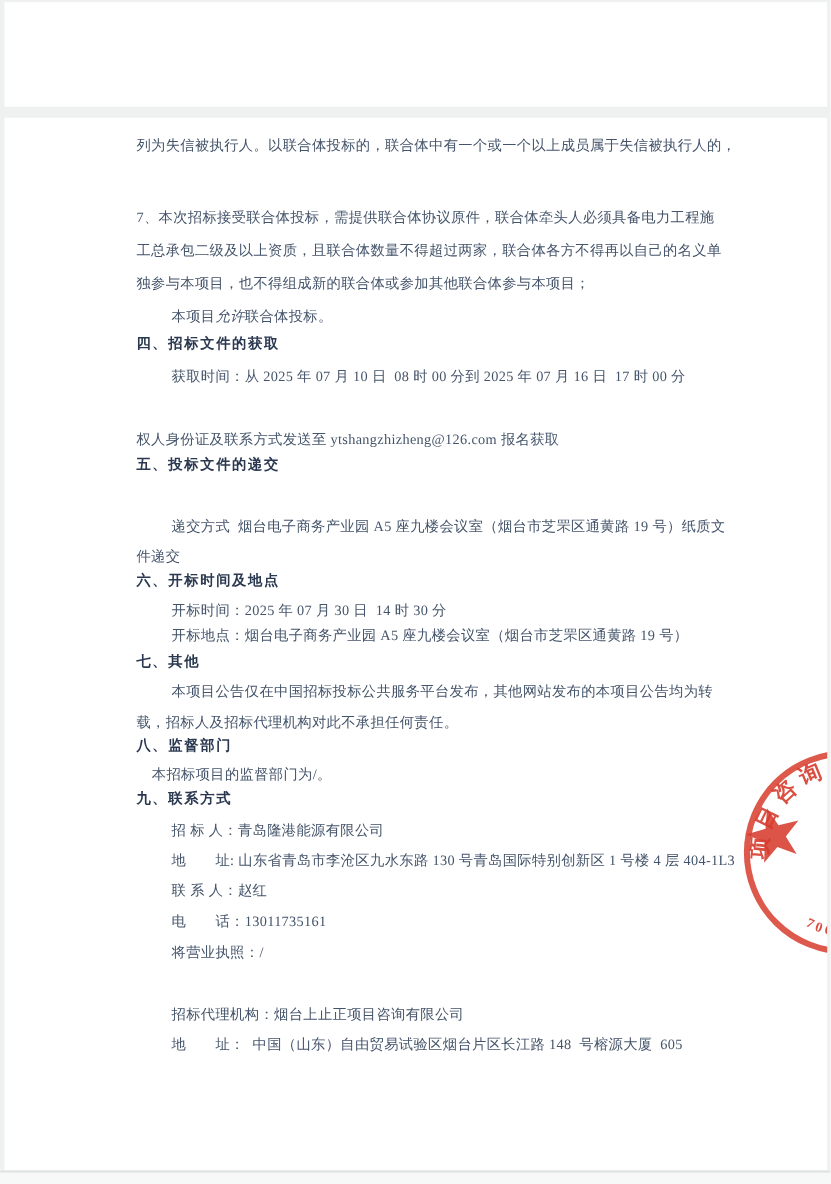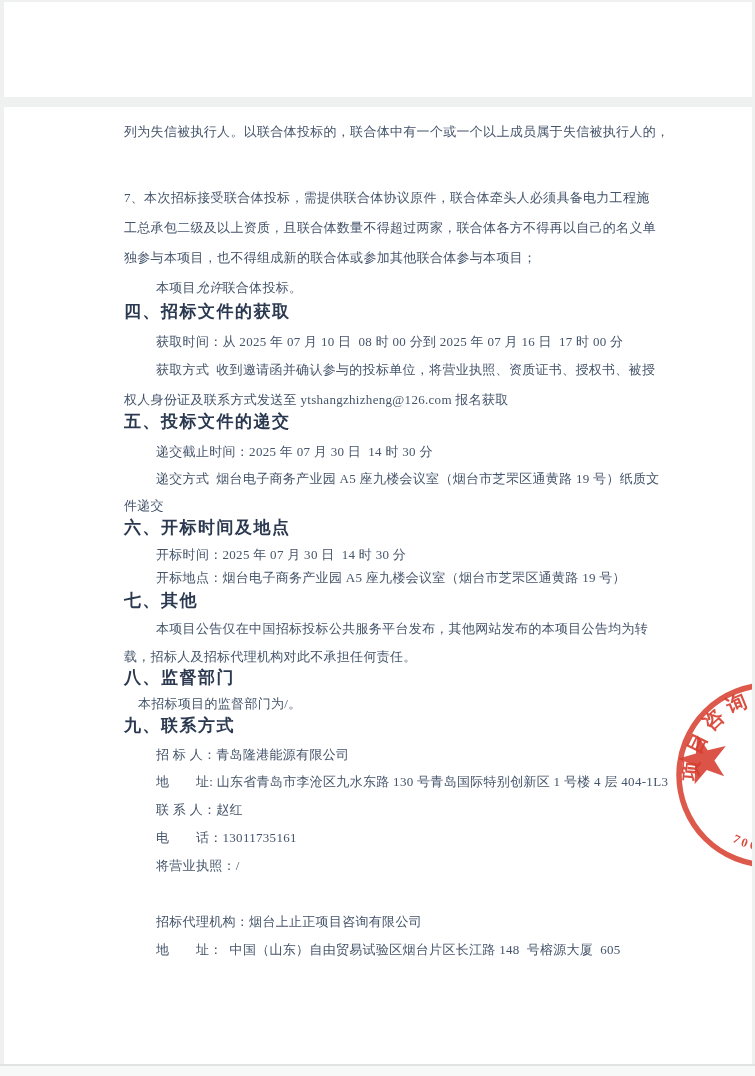--- a/index.html
+++ b/index.html
@@ -18,21 +18,21 @@
     position:absolute;left:0;top:1064px;width:755px;height:12px;
     background:#f7f9f8;border-top:2px solid #dfe4e2;
   }
   .ln{
     position:absolute;
     font-size:13px;letter-spacing:0.3px;line-height:20px;
     color:#44546a;white-space:pre;
   }
   .hd{
     position:absolute;
-    font-size:17px;font-weight:bold;letter-spacing:1.5px;line-height:22px;
+    font-size:13px;font-weight:bold;letter-spacing:1.5px;line-height:22px;
     color:#2b3950;white-space:pre;
   }
   .x1{left:120px;}   
   .x2{left:152px;}   
   .x3{left:134px;}   
   .em{font-style:italic;}
   .seal{
     position:absolute;top:548px;left:645px;width:240px;height:240px;
     pointer-events:none;
   }
@@ -50,25 +50,23 @@
 
   <div class="ln x1" style="top:15px">列为失信被执行人。以联合体投标的，联合体中有一个或一个以上成员属于失信被执行人的，</div>
   <div class="ln x1" style="top:81px">7、本次招标接受联合体投标，需提供联合体协议原件，联合体牵头人必须具备电力工程施</div>
   <div class="ln x1" style="top:141px">独参与本项目，也不得组成新的联合体或参加其他联合体参与本项目；</div>
   <div class="ln x1" style="top:111px">工总承包二级及以上资质，且联合体数量不得超过两家，联合体各方不得再以自己的名义单</div>
 
   <div class="ln x2" style="top:171px"><span>本项目</span><span class="em">允许</span><span>联合体投标。</span></div>
 
   <div class="hd x1" style="top:194px">四、招标文件的获取</div>
   <div class="ln x2" style="top:225px">获取时间：从 2025 年 07 月 10 日  08 时 00 分到 2025 年 07 月 16 日  17 时 00 分</div>
-  <div class="ln x2" style="top:253px">获取方式  收到邀请函并确认参与的投标单位，将营业执照、资质证书、授权书、被授</div>
   <div class="ln x1" style="top:283px">权人身份证及联系方式发送至 ytshangzhizheng@126.com 报名获取</div>
 
   <div class="hd x1" style="top:304px">五、投标文件的递交</div>
-  <div class="ln x2" style="top:335px">递交截止时间：2025 年 07 月 30 日  14 时 30 分</div>
   <div class="ln x2" style="top:362px">递交方式  烟台电子商务产业园 A5 座九楼会议室（烟台市芝罘区通黄路 19 号）纸质文</div>
   <div class="ln x1" style="top:389px">件递交</div>
 
   <div class="hd x1" style="top:410px">六、开标时间及地点</div>
   <div class="ln x2" style="top:438px">开标时间：2025 年 07 月 30 日  14 时 30 分</div>
   <div class="ln x2" style="top:461px">开标地点：烟台电子商务产业园 A5 座九楼会议室（烟台市芝罘区通黄路 19 号）</div>
 
   <div class="hd x1" style="top:483px">七、其他</div>
   <div class="ln x2" style="top:512px">本项目公告仅在中国招标投标公共服务平台发布，其他网站发布的本项目公告均为转</div>
   <div class="ln x1" style="top:540px">载，招标人及招标代理机构对此不承担任何责任。</div>

